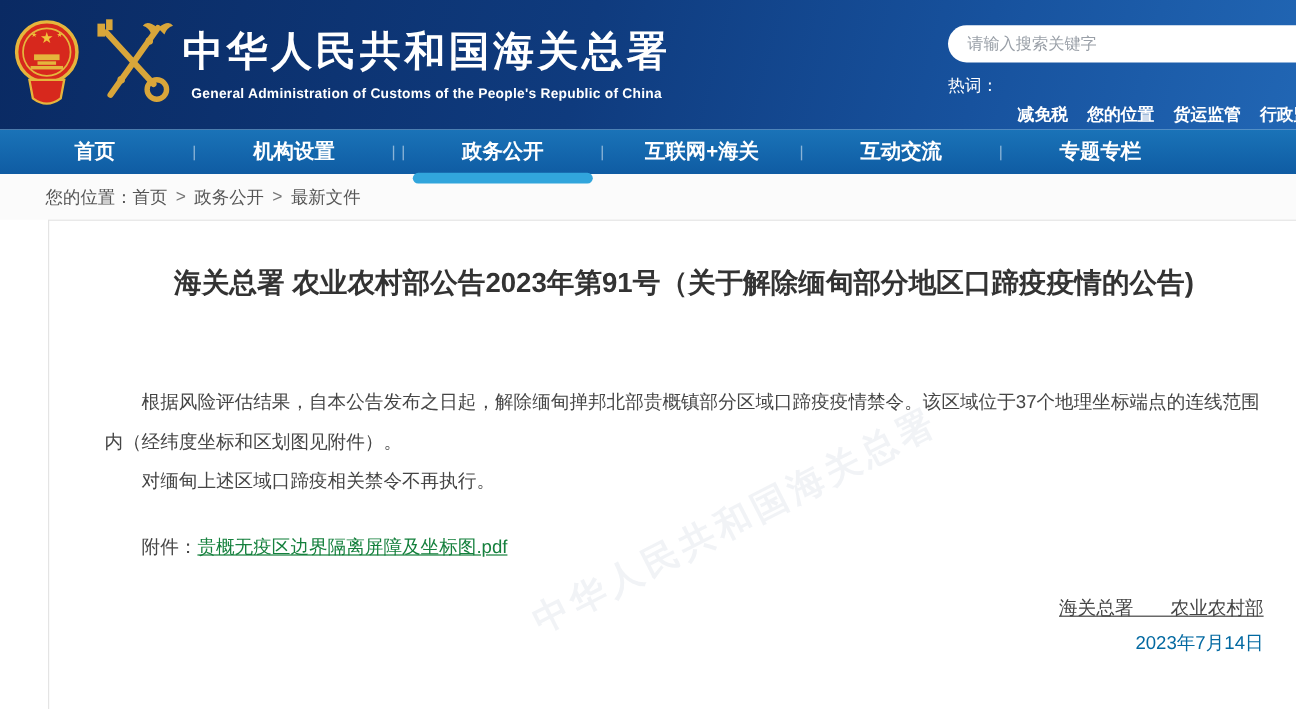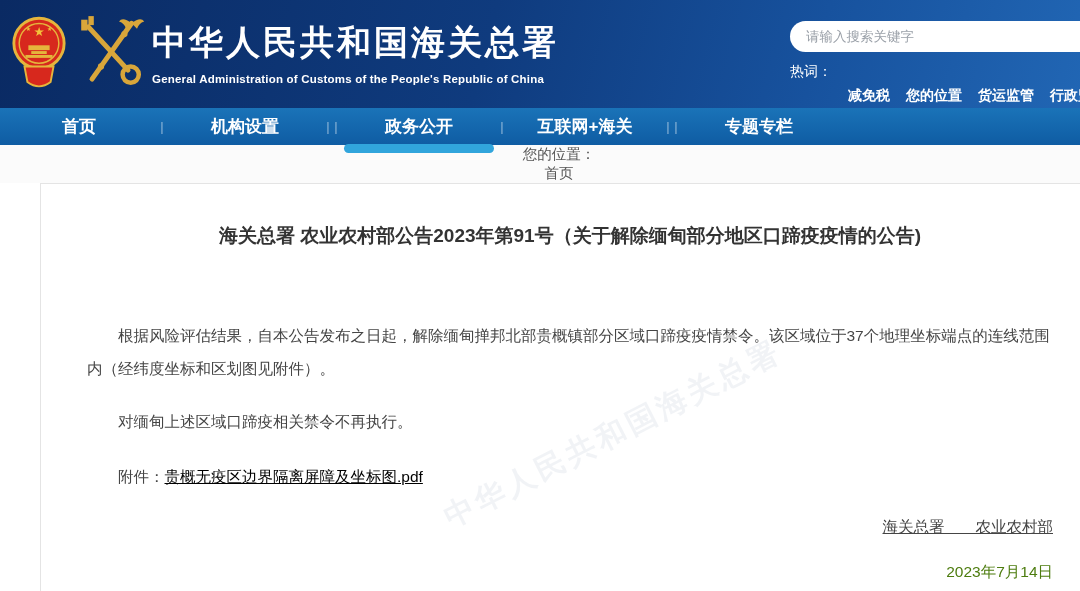--- a/index.html
+++ b/index.html
@@ -7,21 +7,21 @@
               font-family:"Liberation Sans", sans-serif; }
   .stage { position:relative; width:1080px; height:591px; overflow:hidden; }
 
   
   .site-header { position:relative; width:100%; height:108px;
     background:linear-gradient(105deg,#0a2a63 0%,#0f3b7e 45%,#17529e 75%,#2166b4 100%); }
   .emblem { position:absolute; left:10px; top:16px; }
   .customs-logo { position:absolute; left:74px; top:14px; }
   .header-titles { position:absolute; left:152px; top:20px; color:#fff; }
   .header-title-cn { font-size:34px; font-weight:bold; letter-spacing:3px; white-space:nowrap; }
-  .header-title-en { font-size:11.5px; font-weight:bold; margin-top:7px; letter-spacing:0.2px; white-space:nowrap; }
+  .header-title-en { font-size:11.5px; font-weight:bold; margin-top:7px; letter-spacing:0.2px; white-space:nowrap;text-align:center; }
 
   .search-pill { position:absolute; left:790px; top:21px; width:330px; height:31px;
     background:#fff; border-radius:16px; display:flex; align-items:center; padding:0 16px; }
   .search-pill input { border:none; outline:none; width:100%; font-size:13.5px; color:#333;
     font-family:"Liberation Sans", sans-serif; background:transparent; }
   .search-pill input::placeholder { color:#9aa0a8; }
 
   .hotwords { position:absolute; left:790px; top:63px; display:flex; gap:16px;
     font-size:14px; color:#fff; white-space:nowrap; }
   .hotwords .hw-label { font-weight:normal;text-align:right; }
@@ -31,37 +31,37 @@
   .main-nav { position:relative; width:1160px; height:37px;
     background:linear-gradient(#1a73b8,#0f5ca3); display:flex; align-items:center; }
   .nav-item { position:relative; width:158px; text-align:center; color:#fff;
     font-size:17px; font-weight:bold; cursor:pointer; flex:none; }
   .nav-sep { color:rgba(255,255,255,.5); font-size:13px; flex:none; width:8px; text-align:center; }
   .nav-indicator { position:absolute; left:50%; transform:translateX(-50%); bottom:-15px;
     width:150px; height:9px; border-radius:5px; background:#31a5dc; }
 
   
   .breadcrumb-bar { width:100%; height:38px; background:#fbfbfb; display:flex;
-    align-items:center; padding-left:38px; font-size:14.5px; color:#555;flex-direction:column; }
+    align-items:center; padding-left:38px; font-size:14.5px; color:#555; }
   .breadcrumb-bar a { color:#555; text-decoration:none; }
   .crumb-sep { margin:0 7px; color:#777; }
 
   
   .content-box { position:absolute; left:40px; top:183px; width:1060px; height:450px;
     background:#fff; border:1px solid #e4e4e4; padding:0 46px; overflow:hidden; }
-  .article-title { margin-top:28px; text-align:center; font-size:19px; font-weight:bold;
+  .article-title { margin-top:28px; text-align:center; font-size:23px; font-weight:bold;
     color:#333; line-height:47px; }
-  .article-para { margin-top:20px; font-size:15.5px; color:#454545; line-height:33px;
+  .article-para { font-size:15.5px; color:#454545; line-height:33px;
     text-indent:2em; }
   .article-para.first { margin-top:60px; }
   .attachment-line { margin-top:22px; font-size:15.5px; color:#454545; line-height:33px;
     text-indent:2em; }
-  .attachment-line a { color:#000000; text-decoration:underline; }
+  .attachment-line a { color:#15803d; text-decoration:underline; }
   .signature-line { margin-top:24px; text-align:right; font-size:15.5px; color:#454545;text-decoration:underline; }
-  .date-line { margin-top:24px; text-align:right; font-size:15.5px; color:#4d7c0f; }
+  .date-line { margin-top:8px; text-align:right; font-size:15.5px; color:#0369a1; }
 
   .watermark { position:absolute; left:385px; top:230px; transform:rotate(-27deg);
     font-size:30px; color:rgba(150,165,185,0.13); white-space:nowrap; pointer-events:none;
     font-weight:bold; letter-spacing:4px; }
 </style>
 </head>
 <body>
 
 <div class="stage">
 
@@ -121,20 +121,21 @@
     <div class="nav-item">机构设置</div>
     <div class="nav-sep">|</div>
     <div class="nav-sep">|</div>
     <div class="nav-item">
       <span>政务公开</span>
       <div class="nav-indicator"></div>
     </div>
     <div class="nav-sep">|</div>
     <div class="nav-item">互联网+海关</div>
     <div class="nav-sep">|</div>
+    <div class="nav-item">互动交流</div>
     <div class="nav-sep">|</div>
     <div class="nav-item">专题专栏</div>
   </div>
 
   <div class="breadcrumb-bar">
     <span>您的位置：</span>
     <a href="#">首页</a>
     <span class="crumb-sep">&gt;</span>
     <a href="#">政务公开</a>
     <span class="crumb-sep">&gt;</span>

